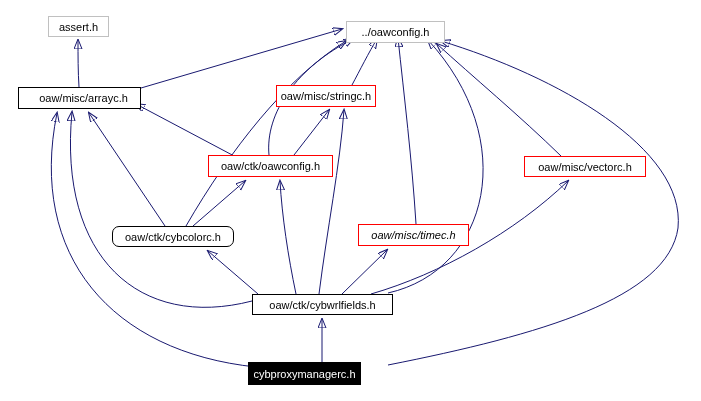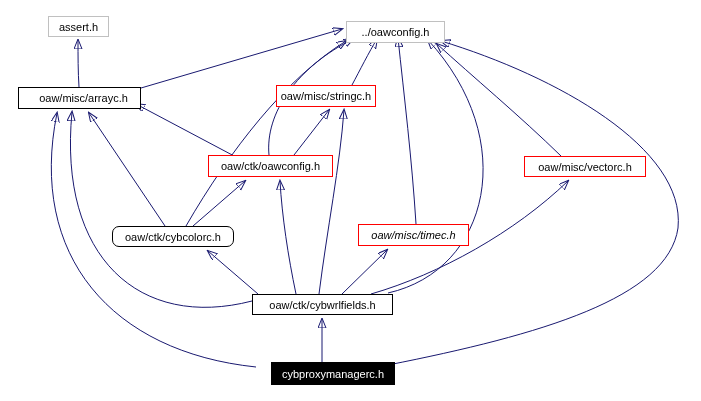--- a/index.html
+++ b/index.html
@@ -83,15 +83,15 @@
   <div class="node red" style="left:208px; top:155px; width:125px; height:22px;">oaw/ctk/oawconfig.h</div>
 
   <div class="node red" style="left:524px; top:156px; width:122px; height:21px;text-align:center;">oaw/misc/vectorc.h</div>
 
   <div class="node black" style="left:112px; top:226px; width:122px; height:21px;border-radius:7px;">oaw/ctk/cybcolorc.h</div>
 
   <div class="node red" style="left:358px; top:224px; width:111px; height:22px;font-style:italic;">oaw/misc/timec.h</div>
 
   <div class="node black" style="left:252px; top:294px; width:141px; height:21px;">oaw/ctk/cybwrlfields.h</div>
 
-  <div class="node filled" style="left:271px; top:362px; width:124px; height:23px;">cybproxymanagerc.h</div>
+  <div class="node filled" style="left:248px; top:362px; width:113px; height:23px;">cybproxymanagerc.h</div>
 
 </div>
 
 </body></html>

